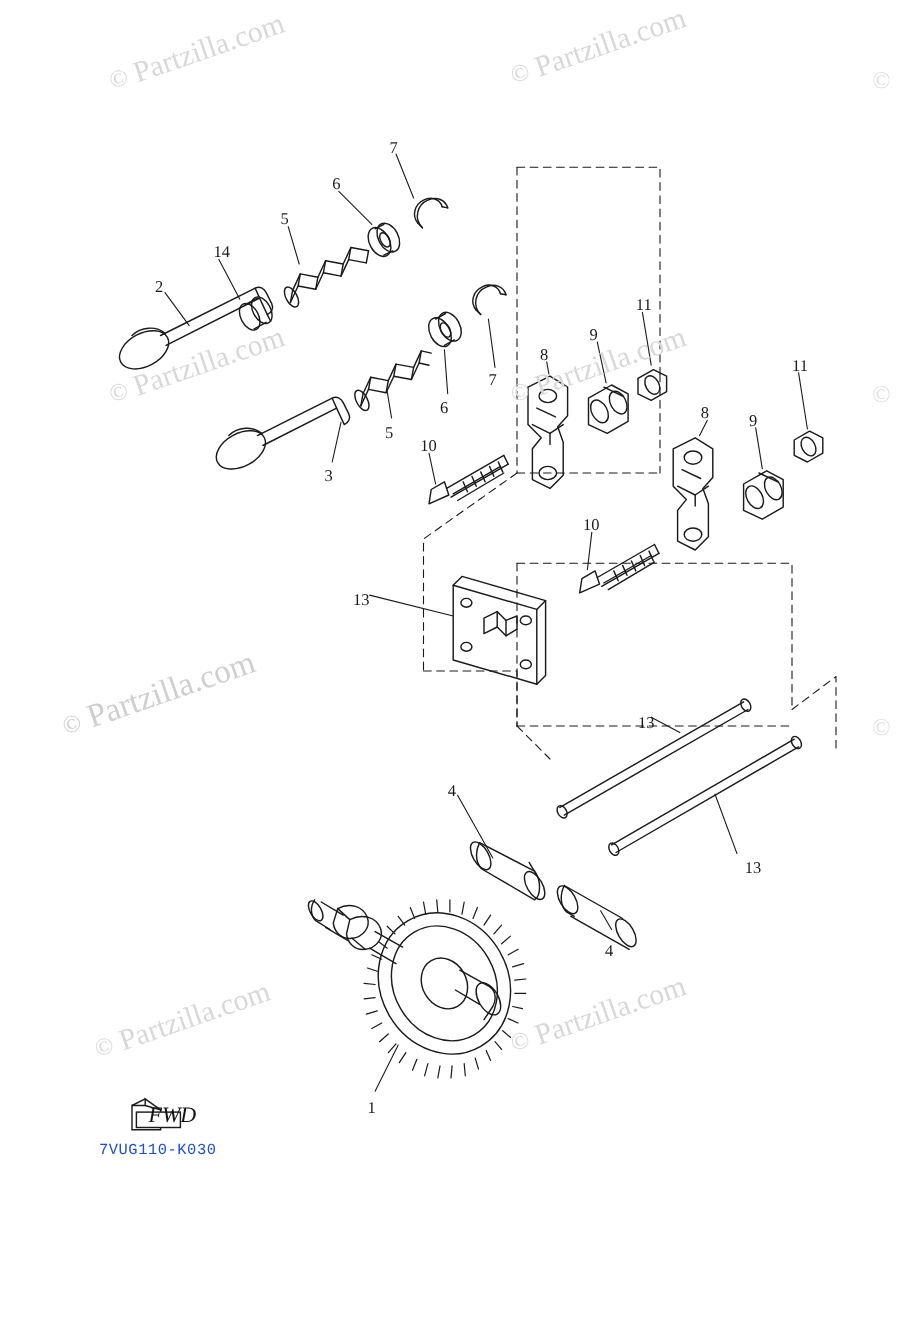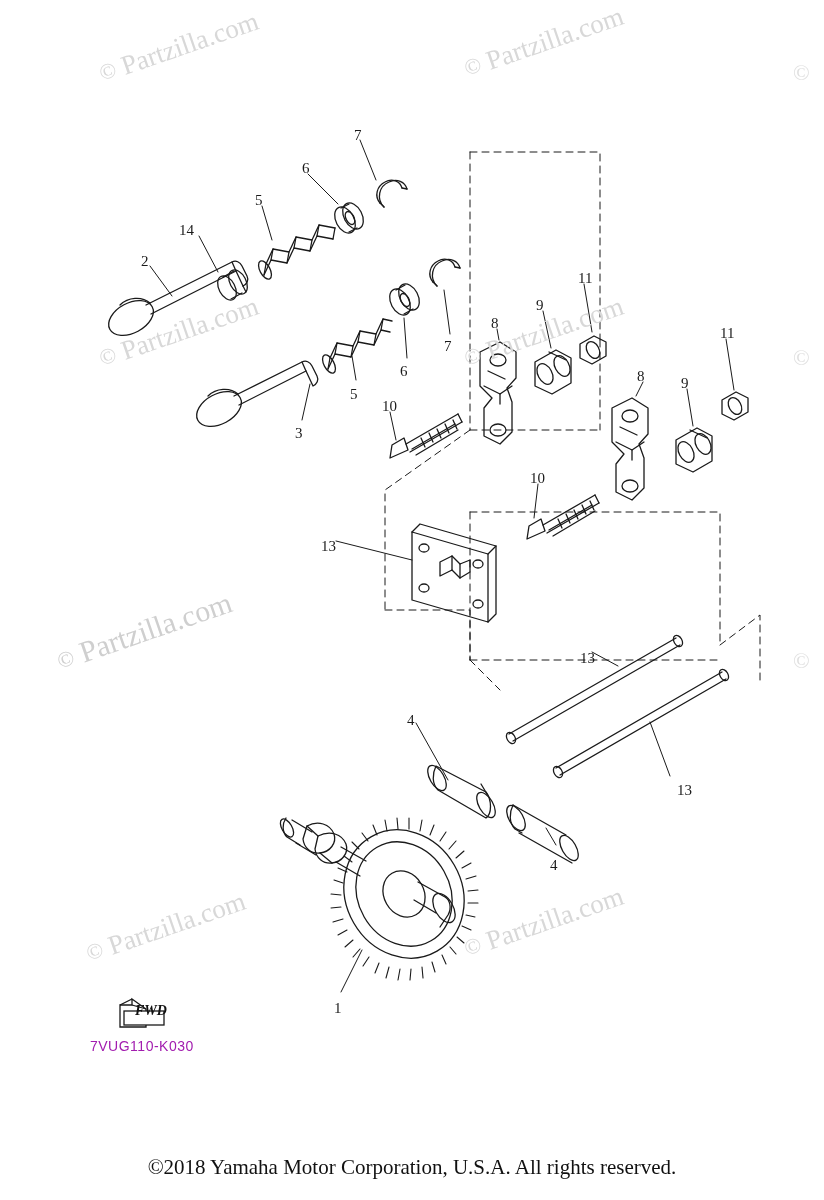--- a/index.html
+++ b/index.html
@@ -62,41 +62,41 @@
     font-family: "Liberation Serif", serif;
     font-size: 15px;
     color: #1a1a1a;
     user-select: none;
   }
 
   .partcode {
     position: absolute;
     left: 90px;
     top: 1038px;
-    font-family: Liberation Sans, sans-serif;
+    font-family: Liberation Mono, monospace;
     font-size: 14px;
     letter-spacing: 0.5px;
-    color: #a21caf;
+    color: #1d4ed8;
   }
 
   .fwd-box {
     position: absolute;
     left: 118px;
     top: 997px;
     width: 54px;
     height: 32px;
   }
   .fwd-box .label {
     position: absolute;
     left: 17px;
     top: 6px;
     font-family: "Liberation Serif", serif;
-    font-weight: bold;
+    font-weight: normal;
     font-style: italic;
-    font-size: 14px;
+    font-size: 20px;
     color: #111;
   }
 
   .footer {
     position: absolute;
     left: 0;
     top: 1155px;
     width: 824px;
     text-align: center;
     font-family: "Liberation Serif", serif;
@@ -381,21 +381,21 @@
   <div class="wm" style="left:82px; top:940px;"><span class="c">©</span> Partzilla.com</div>
   <div class="wm" style="left:460px; top:935px;"><span class="c">©</span> Partzilla.com</div>
   <div class="wm-small-c" style="left:793px; top:60px;">©</div>
   <div class="wm-small-c" style="left:793px; top:345px;">©</div>
   <div class="wm-small-c" style="left:793px; top:648px;">©</div>
 
   <div id="callout-layer">
       <div class="callout" style="left: 354px; top: 127px;">7</div>
       <div class="callout" style="left: 302px; top: 160px;">6</div>
       <div class="callout" style="left: 255px; top: 192px;">5</div>
-      <div class="callout" style="left: 179px; top: 222px;">14</div>
+      <div class="callout" style="left: 194px; top: 222px;">14</div>
       <div class="callout" style="left: 141px; top: 253px;">2</div>
       <div class="callout" style="left: 578px; top: 270px;">11</div>
       <div class="callout" style="left: 536px; top: 297px;">9</div>
       <div class="callout" style="left: 491px; top: 315px;">8</div>
       <div class="callout" style="left: 444px; top: 338px;">7</div>
       <div class="callout" style="left: 720px; top: 325px;">11</div>
       <div class="callout" style="left: 400px; top: 363px;">6</div>
       <div class="callout" style="left: 350px; top: 386px;">5</div>
       <div class="callout" style="left: 637px; top: 368px;">8</div>
       <div class="callout" style="left: 681px; top: 375px;">9</div>
@@ -415,15 +415,14 @@
       <path d="M2 8 L14 8 L14 2 L28 12 L28 30 L2 30 Z" fill="none" stroke="#1a1a1a" stroke-width="1.3"></path>
       <path d="M14 8 L28 12" fill="none" stroke="#1a1a1a" stroke-width="1.3"></path>
       <path d="M2 8 L14 2" fill="none" stroke="#1a1a1a" stroke-width="1.3"></path>
       <rect x="6" y="14" width="40" height="14" fill="#ffffff" stroke="#1a1a1a" stroke-width="1.3"></rect>
     </svg>
     <div class="label">FWD</div>
   </div>
 
   <div class="partcode">7VUG110-K030</div>
 
-  <div class="footer">©2018  Yamaha Motor Corporation, U.S.A. All rights reserved.</div>
 
 </div>
 
 </body></html>

